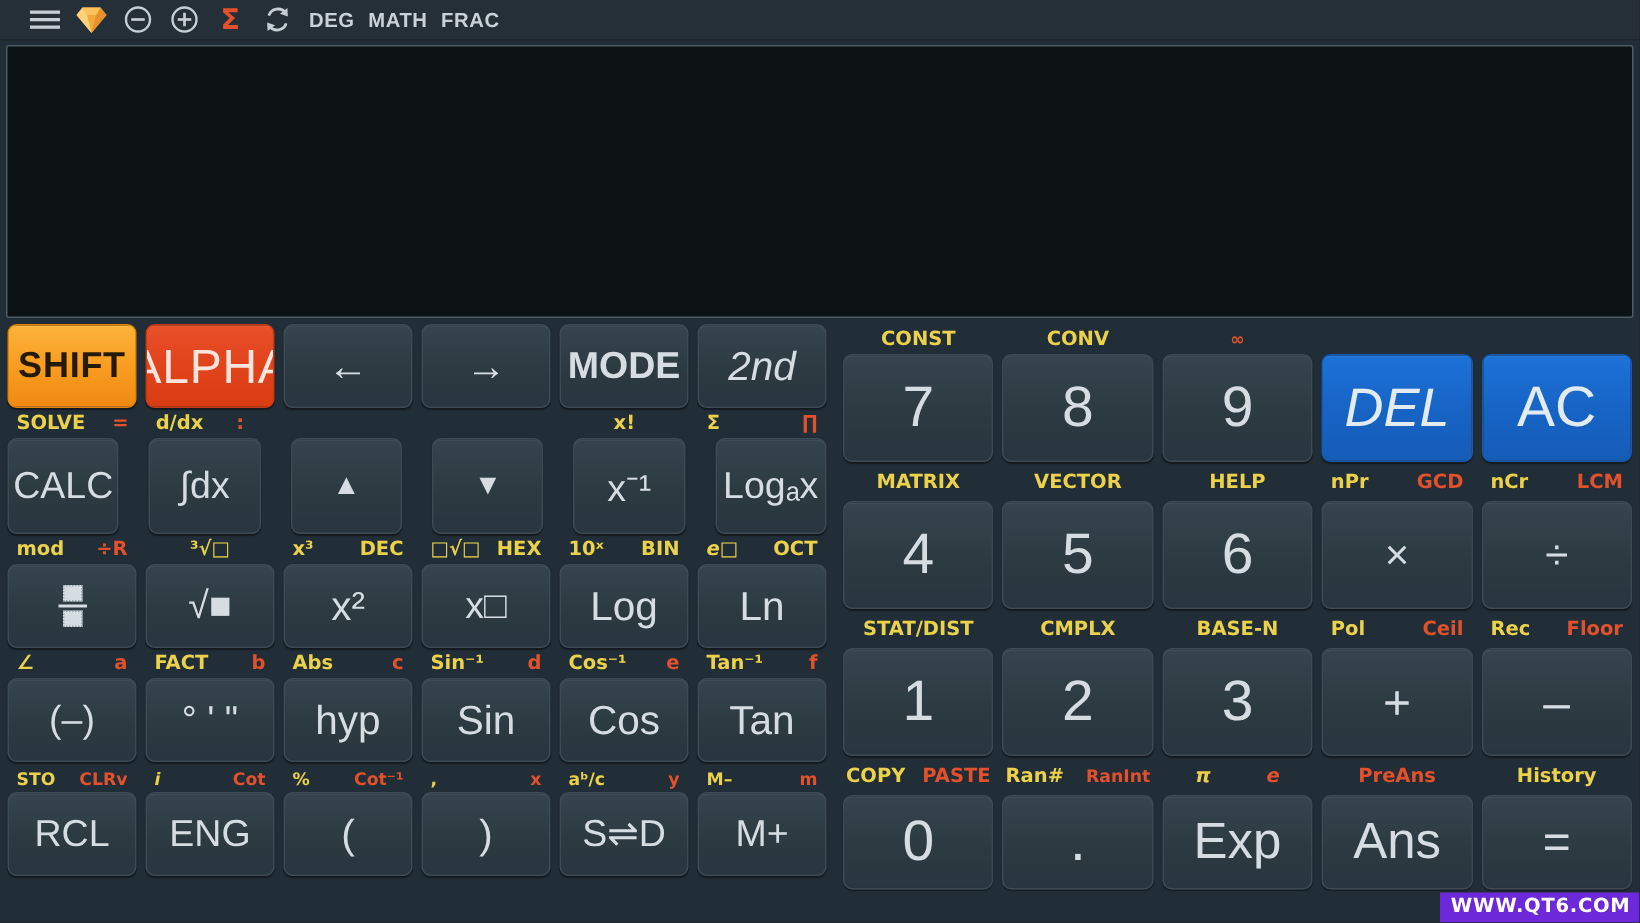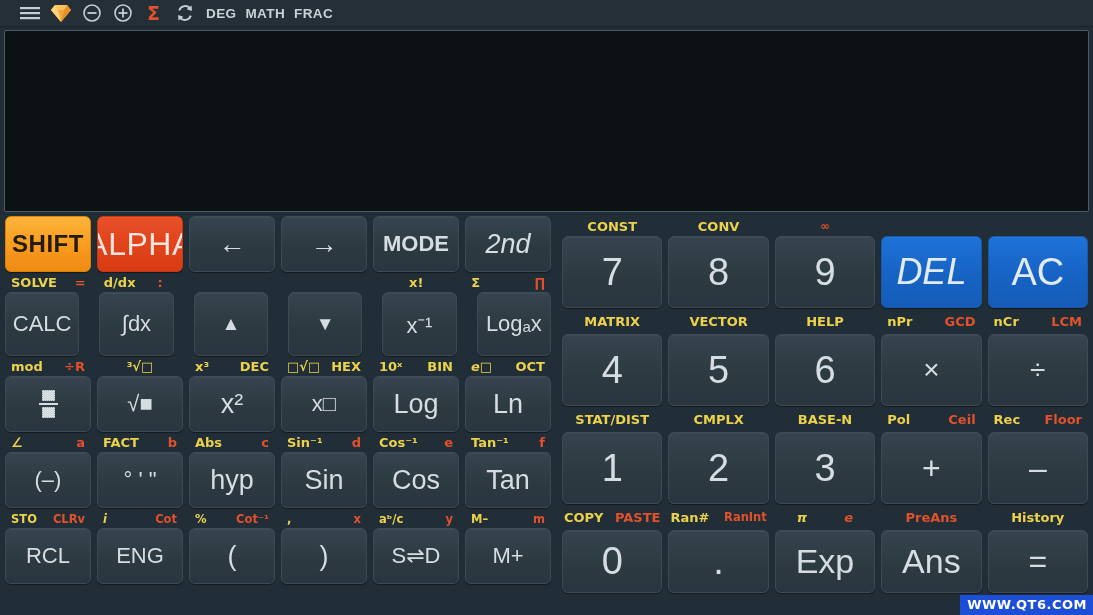--- a/index.html
+++ b/index.html
@@ -57,21 +57,21 @@
     background: linear-gradient(180deg, #35444e 0%, #2c3940 60%, #293640 100%);
     border: 1px solid #3c4b55;
     box-shadow: 0 1px 1px rgba(0,0,0,0.45), inset 0 1px 0 rgba(255,255,255,0.045);
     display: flex; align-items: center; justify-content: center;
     color: #d6dde2;
     font-size: 27px;
     font-weight: 300;
     user-select: none;
     overflow: hidden;
   }
-  .key.small { font-size: 22px; }
+  .key.small { font-size: 25px; }
   .key.tiny  { font-size: 19px; }
 
   .key.shift {
     background: linear-gradient(180deg, #fdb33c 0%, #f99f22 45%, #ef8a12 100%);
     border: 1px solid #e08400;
     color: #241a06; font-weight: bold; font-size: 24px;
     letter-spacing: 0.5px;
   }
   .key.alpha {
     background: linear-gradient(180deg, #e8502a 0%, #e2441c 45%, #d93c12 100%);
@@ -101,21 +101,21 @@
   .yel { color: #ecd24a; font-size: 13px; font-weight: bold; white-space: nowrap;
          font-family: "DejaVu Sans", sans-serif; }
   .red { color: #e2512b; font-size: 13px; font-weight: bold; white-space: nowrap;
          font-family: "DejaVu Sans", sans-serif; }
   .yel.sm, .red.sm { font-size: 11.5px; }
   .yel.it, .red.it { font-style: italic; }
 
   
   #watermark {
     position: absolute; right: 0px; bottom: 0px;
-    background: #1d4ed8; color: #ffffff;
+    background: #6d28d9; color: #ffffff;
     font-family: "DejaVu Sans", sans-serif;
     font-weight: bold; font-size: 13px; letter-spacing: 0.5px;
     padding: 2px 6px 3px 7px;
   }
 
   
   .fracicon { display: flex; flex-direction: column; align-items: center; gap: 2px; }
   .fracicon i { display: block; width: 13px; height: 11px; background: #d6dde2;
                 border: 1px dotted #9aa6ad; }
   .fracicon b { display: block; width: 19px; height: 2px; background: #d6dde2; }

